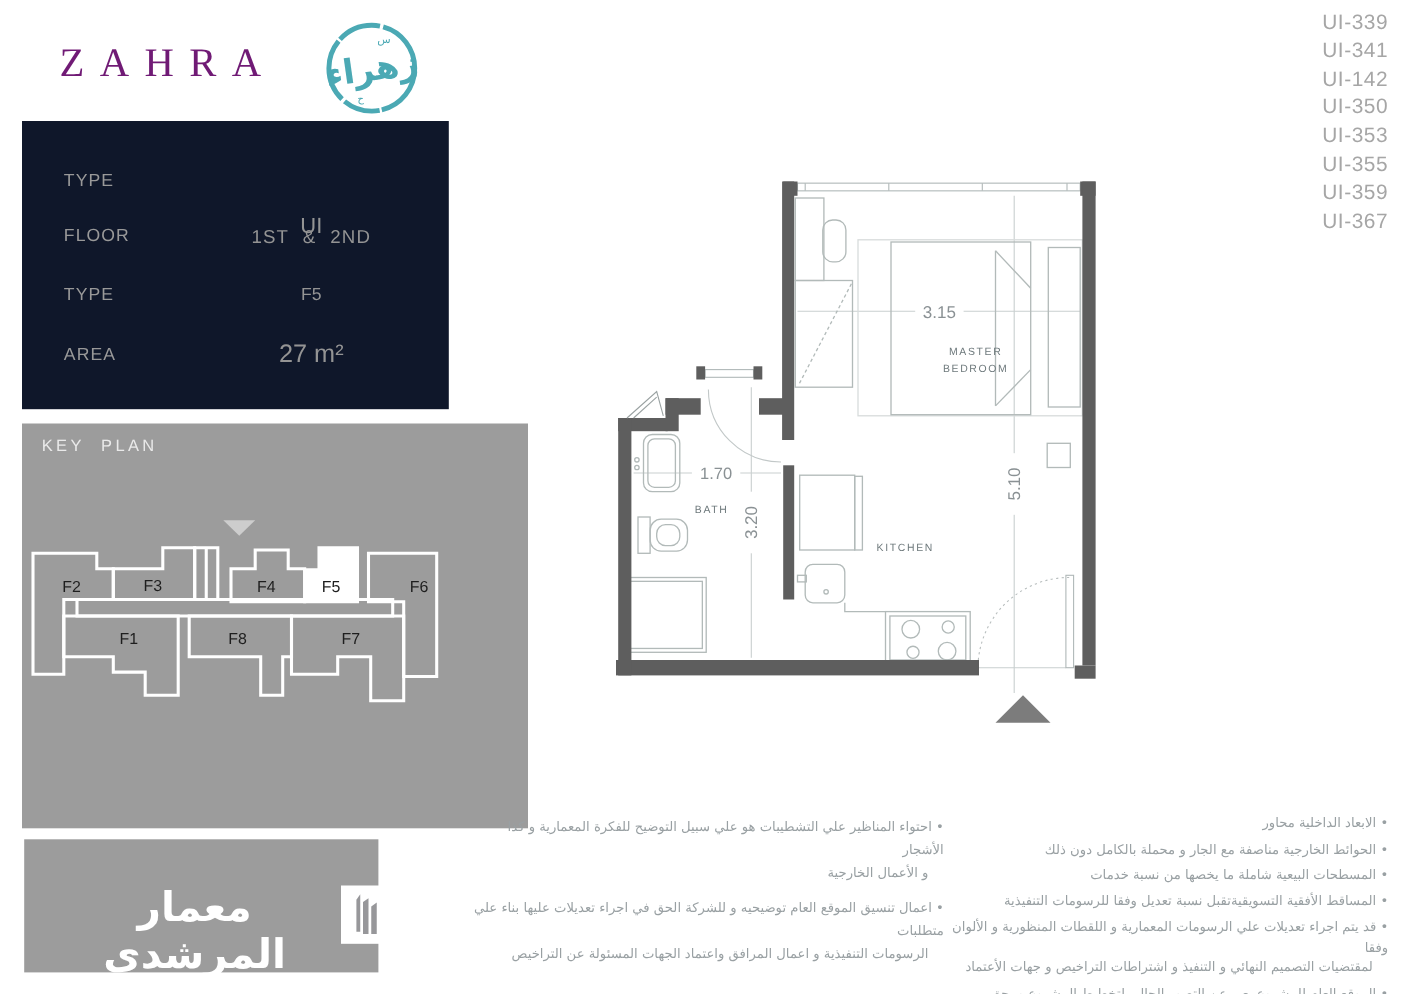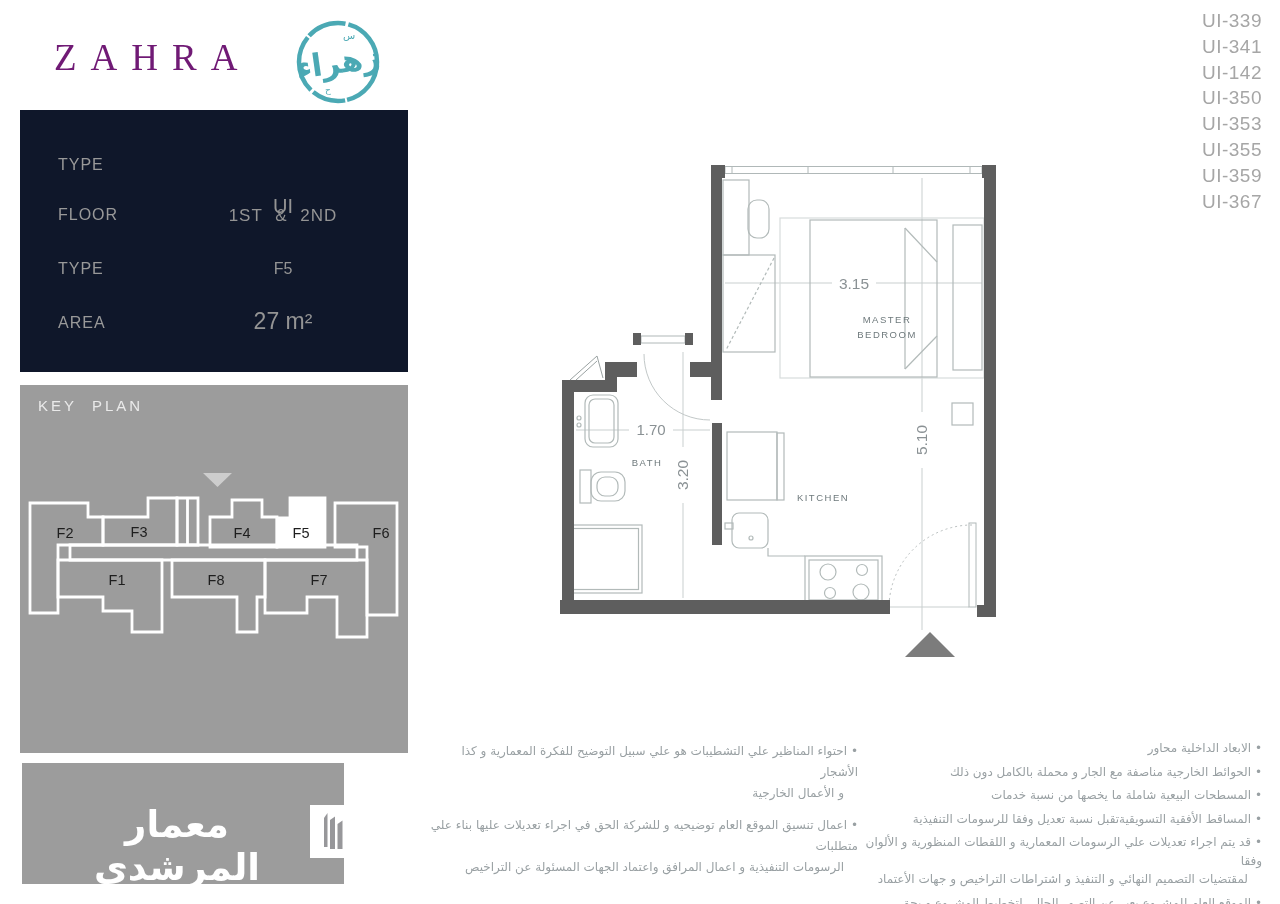--- a/index.html
+++ b/index.html
@@ -20,21 +20,21 @@
   .info-box { left:20px; top:110px; width:388px; height:262px; background:#0f172a; }
   .info-row { position:absolute; left:0; width:100%; }
   .info-label { position:absolute; left:38px; font-size:16px; color:#999999; letter-spacing:1px; }
   .info-value { position:absolute; left:153px; width:220px; text-align:center; color:#949494; }
   .v-type  { font-size:20px;margin-top:39px; }
   .v-floor { font-size:17px; word-spacing:7px; letter-spacing:1px; }
   .v-flat  { font-size:16px; }
   .v-area  { font-size:23px; }
 
   
-  .key-plan-box { left:20px; top:385px; width:388px; height:368px; background:#9c9c9c; }
+  .key-plan-box { left:20px; top:385px; width:460px; height:368px; background:#9c9c9c; }
   .key-plan-title { position:absolute; left:18px; top:12px; font-size:15px; color:#eaeaea; letter-spacing:3px; word-spacing:8px; }
   .key-plan-svg { position:absolute; left:0; top:0; }
 
   
   .dev-box { left:22px; top:763px; width:322px; height:121px; background:#9c9c9c; }
   .dev-name {
     position:absolute; left:30px; top:40px; width:250px; text-align:center;
     font-family:"DejaVu Sans", sans-serif; font-weight:bold;
     font-size:37px; color:#ffffff; direction:rtl;
   }

